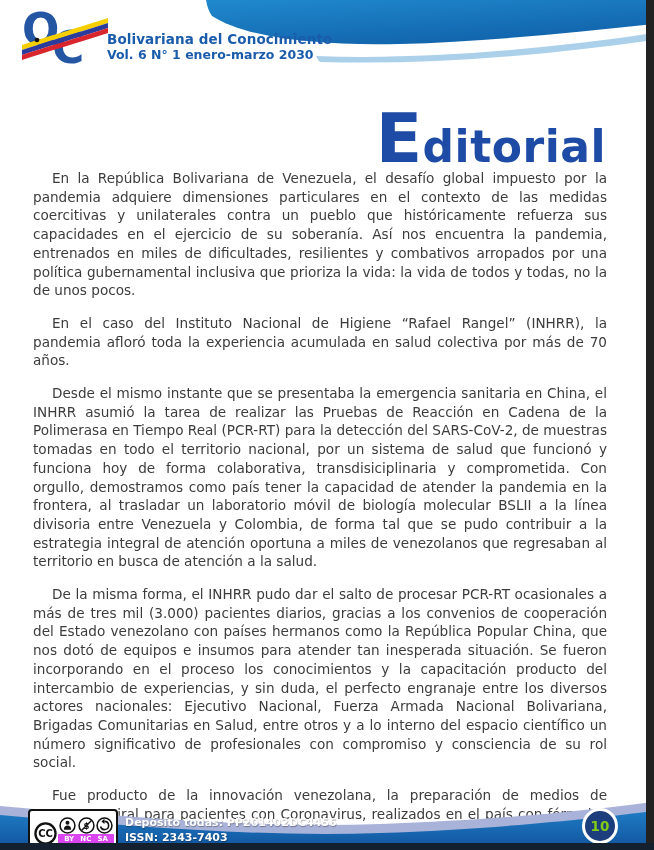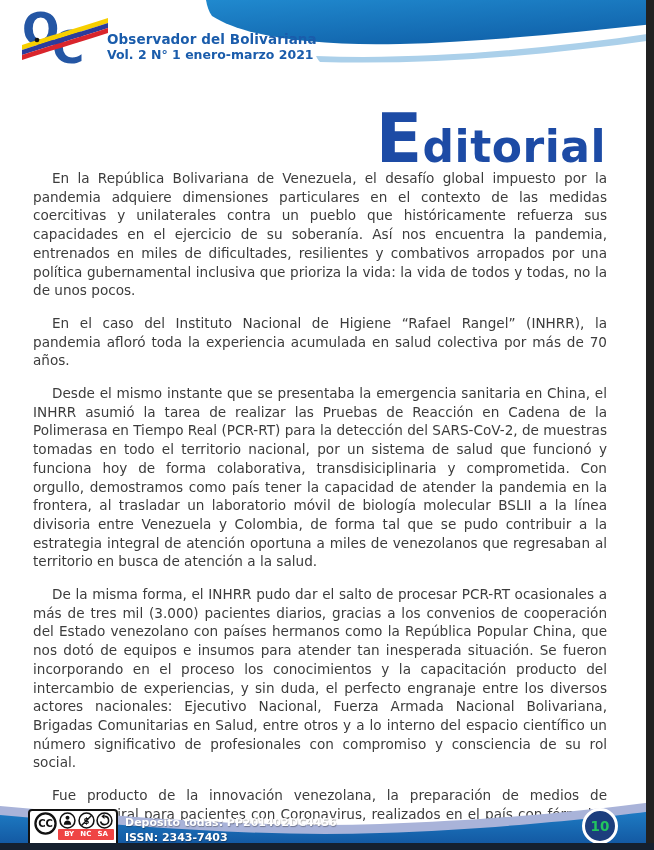--- a/index.html
+++ b/index.html
@@ -28,38 +28,38 @@
     position:absolute; left:33px; top:169px; width:590px;
     color:#3c3c3c; font-size:13.6px; line-height:18.7px; text-align:justify;
   }
   .body-text p { margin:0 16px 14px 0; text-indent:19px; }
 
   
   .footer-svg { position:absolute; left:0; top:790px; }
   .cc-badge {
     position:absolute; left:28px; top:809px; width:90px; height:39px;
     background:#ffffff; border:2px solid #111; border-radius:4px;
-    box-sizing:border-box; display:flex; align-items:flex-start; padding:1px 2px;
+    box-sizing:border-box; display:flex; align-items:flex-end; padding:1px 2px;
   }
   .cc-left { display:flex; align-items:center; justify-content:center; width:26px; }
   .cc-right { flex:1; display:flex; flex-direction:column; }
   .cc-icons { flex:1; display:flex; align-items:center; justify-content:space-evenly; }
   .cc-terms {
-    height:11px; background:#ef4444; color:#fff; display:flex;
+    height:11px; background:#d946ef; color:#fff; display:flex;
     justify-content:space-evenly; align-items:center;
     font-size:7px; font-weight:bold; line-height:11px; border-radius:1px;
   }
   .footer-meta {
     position:absolute; left:125px; top:816px; color:#ffffff; font-weight:bold;
     font-size:11px; line-height:14.5px; text-shadow:0.5px 0.5px 1px rgba(0,0,0,0.35);
   }
   .page-badge {
     position:absolute; right:36px; top:808px; width:30px; height:30px;
     border-radius:50%; background:#1c3e7d; border:3px solid #ffffff;
-    color:#22c55e; font-weight:bold; font-size:13.5px;
+    color:#84cc16; font-weight:bold; font-size:13.5px;
     display:flex; align-items:center; justify-content:center;
   }
 
   
   .edge-right { position:absolute; top:0; right:0; width:8px; height:850px; background:#212121; }
   .edge-bottom { position:absolute; left:0; top:843px; width:654px; height:7px; background:#15202f; }
 </style>
 </head>
 <body>
 
@@ -79,22 +79,22 @@
   <svg class="logo-svg" width="86" height="58" viewBox="0 0 86 58" aria-hidden="true">
     <text x="0" y="38" font-family="'DejaVu Sans',sans-serif" font-weight="bold" font-size="44" fill="#2456a4">O</text>
     <text x="30" y="56" font-family="'DejaVu Sans',sans-serif" font-weight="bold" font-size="44" fill="#2456a4">C</text>
     <path d="M0,38 C24,30 52,22 86,11 L86,16 C52,27 24,35 0,43 Z" fill="#f7cf00"></path>
     <path d="M0,43 C24,35 52,27 86,16 L86,21 C52,32 24,40 0,48 Z" fill="#2b3c9c"></path>
     <path d="M0,48 C24,40 52,32 86,21 L86,26 C52,37 24,45 0,53 Z" fill="#d9252c"></path>
     <circle cx="15" cy="33" r="2.3" fill="#111"></circle>
   </svg>
 
   <div class="header-text">
-    <div class="journal-title">Observador del Bolivariana</div>
-    <div class="issue-info">Vol. 2 N° 1 enero-marzo 2021</div>
+    <div class="journal-title">Bolivariana del Conocimiento</div>
+    <div class="issue-info">Vol. 6 N° 1 enero-marzo 2030</div>
   </div>
 
   <h1 class="editorial">Editorial</h1>
 
   <div class="body-text">
     <p>En la República Bolivariana de Venezuela, el desafío global impuesto por la pandemia adquiere dimensiones particulares en el contexto de las medidas coercitivas y unilaterales contra un pueblo que históricamente refuerza sus capacidades en el ejercicio de su soberanía. Así nos encuentra la pandemia, entrenados en miles de dificultades, resilientes y combativos arropados por una política gubernamental inclusiva que prioriza la vida: la vida de todos y todas, no la de unos pocos.</p>
     <p>En el caso del Instituto Nacional de Higiene “Rafael Rangel” (INHRR), la pandemia afloró toda la experiencia acumulada en salud colectiva por más de 70 años.</p>
     <p>Desde el mismo instante que se presentaba la emergencia sanitaria en China, el INHRR asumió la tarea de realizar las Pruebas de Reacción en Cadena de la Polimerasa en Tiempo Real (PCR-RT) para la detección del SARS-CoV-2, de muestras tomadas en todo el territorio nacional, por un sistema de salud que funcionó y funciona hoy de forma colaborativa, transdisiciplinaria y comprometida. Con orgullo, demostramos como país tener la capacidad de atender la pandemia en la frontera, al trasladar un laboratorio móvil de biología molecular BSLII a la línea divisoria entre Venezuela y Colombia, de forma tal que se pudo contribuir a la estrategia integral de atención oportuna a miles de venezolanos que regresaban al territorio en busca de atención a la salud.</p>
     <p>De la misma forma, el INHRR pudo dar el salto de procesar PCR-RT ocasionales a más de tres mil (3.000) pacientes diarios, gracias a los convenios de cooperación del Estado venezolano con países hermanos como la República Popular China, que nos dotó de equipos e insumos para atender tan inesperada situación. Se fueron incorporando en el proceso los conocimientos y la capacitación producto del intercambio de experiencias, y sin duda, el perfecto engranaje entre los diversos actores nacionales: Ejecutivo Nacional, Fuerza Armada Nacional Bolivariana, Brigadas Comunitarias en Salud, entre otros y a lo interno del espacio científico un número significativo de profesionales con compromiso y consciencia de su rol social.</p>
     <p>Fue producto de la innovación venezolana, la preparación de medios de transporte viral para pacientes con Coronavirus, realizados en el país con fórmulas tropicalizadas y adaptadas a nuestro contexto; así como la elaboración de geles y antisépticos, y la activación y adaptación tecnológica para masificar procesos y estar a la vanguardia del desafío planteado. La virtualización y amplificación de la oferta de especialidades nos permitió ampliar los procesos de aprendizaje y actualización.</p>

